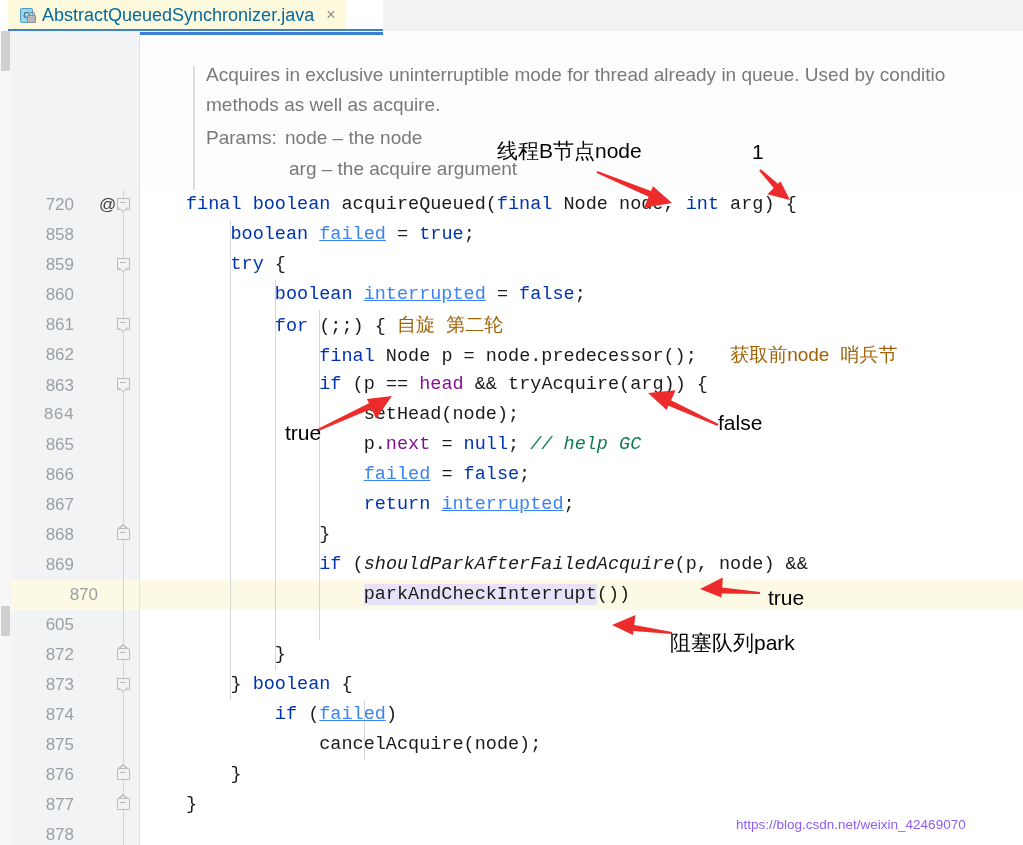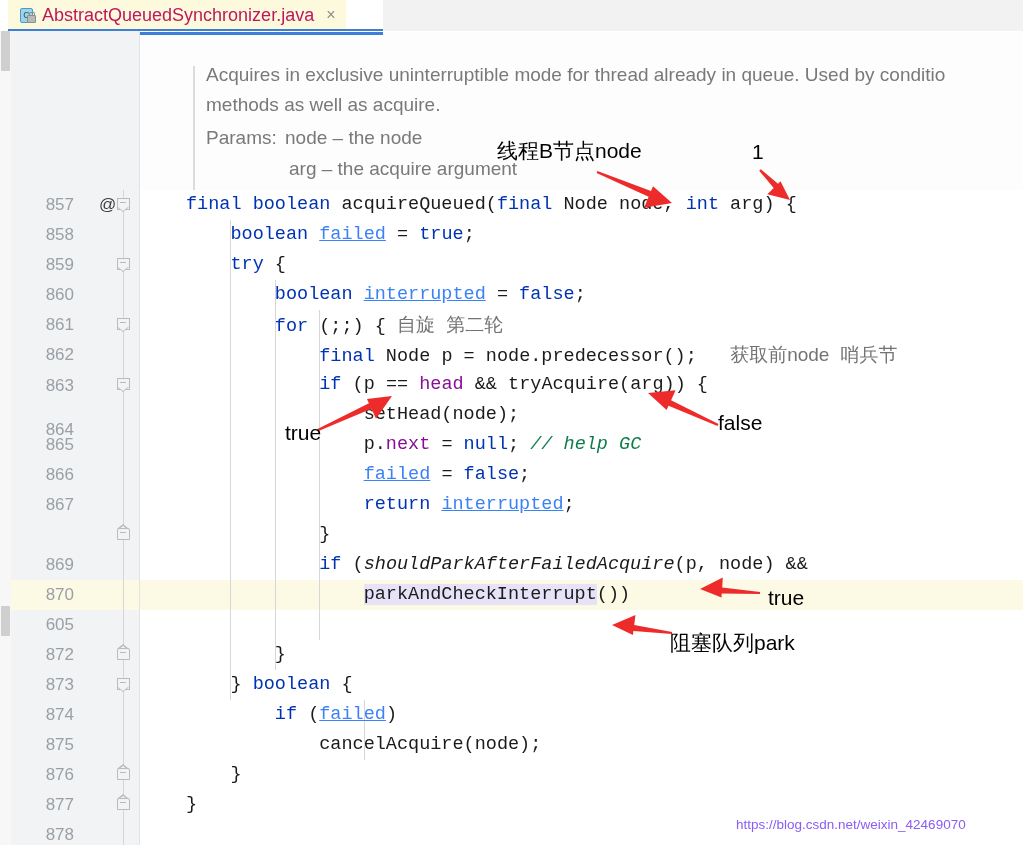--- a/index.html
+++ b/index.html
@@ -42,21 +42,21 @@
   }
   .tab-icon .lockbody{
     position:absolute;left:9px;top:8px;width:7px;height:6px;
     background:#b9b9b9;border:1px solid #8d8d8d;border-radius:1px;
   }
   .tab-icon .lockshackle{
     position:absolute;left:11px;top:5px;width:4px;height:4px;
     border:1px solid #8d8d8d;border-bottom:none;border-radius:2px 2px 0 0;
   }
   #tab-title{
-    font-size:18px;color:#be185d;white-space:nowrap;
+    font-size:18px;color:#0369a1;white-space:nowrap;
     font-family:"Liberation Sans", sans-serif;
   }
   #tab-close{
     margin-left:12px;color:#8d8d8d;font-size:16px;line-height:16px;
     cursor:pointer;
   }
 
   
   #marker-strip{
     position:absolute;left:0;top:31px;width:11px;height:814px;
@@ -139,21 +139,21 @@
   .codeline{
     position:absolute;left:0;height:30px;line-height:30px;
     font-family:"Liberation Mono", monospace;
     font-size:18.5px;white-space:pre;color:#1b1b1b;
   }
   .kw{color:#0033b3;}
   .fldn{color:#3b82f6;text-decoration:underline;}
   .sta{color:#871094;}
   .ital{font-style:italic;}
   .cmt{color:#0e7d4b;font-style:italic;}
-  .cn{font-family:"Liberation Sans", sans-serif;color:#737373;font-size:19px;}
+  .cn{font-family:"Liberation Sans", sans-serif;color:#a16207;font-size:19px;}
   .sel{background:#e6e2f7;}
 
   
   .iguide{position:absolute;width:1px;background:#d7d7d7;}
 
   
   #javadoc{
     position:absolute;left:140px;top:32px;right:0;height:158px;
     background:#fdfdfd;
     overflow:hidden;
@@ -203,57 +203,60 @@
   <div id="tab-underline"></div>
 </div>
 
 <div id="marker-strip">
   <div id="ms-scroll"></div>
   <div id="ms-scroll2"></div>
 </div>
 
 <div id="gutter">
     <div class="gutter-row" style="top: 159px;">
-      <span class="lineno">857</span>
+      <span class="lineno">720</span>
       <span class="at-sign">@</span>
     </div>
     <div class="gutter-row" style="top: 189px;">
       <span class="lineno">858</span>
     </div>
     <div class="gutter-row" style="top: 219px;">
       <span class="lineno">859</span>
     </div>
     <div class="gutter-row" style="top: 249px;">
       <span class="lineno">860</span>
     </div>
     <div class="gutter-row" style="top: 279px;">
       <span class="lineno">861</span>
     </div>
     <div class="gutter-row" style="top: 309px;">
       <span class="lineno">862</span>
     </div>
     <div class="gutter-row" style="top: 340px;">
       <span class="lineno">863</span>
     </div>
-    <div class="gutter-row" style="top: 384px;">
+    <div class="gutter-row" style="top: 369px; font-family: Liberation Mono, monospace;">
       <span class="lineno">864</span>
     </div>
     <div class="gutter-row" style="top: 399px;">
       <span class="lineno">865</span>
     </div>
     <div class="gutter-row" style="top: 429px;">
       <span class="lineno">866</span>
     </div>
     <div class="gutter-row" style="top: 459px;">
       <span class="lineno">867</span>
     </div>
+    <div class="gutter-row" style="top: 489px;">
+      <span class="lineno">868</span>
+    </div>
     <div class="gutter-row" style="top: 519px;">
       <span class="lineno">869</span>
     </div>
-    <div class="gutter-row hl" style="top: 549px;">
+    <div class="gutter-row hl" style="top: 549px; padding-left: 24px;">
       <span class="lineno">870</span>
     </div>
     <div class="gutter-row" style="top: 579px;">
       <span class="lineno">605</span>
     </div>
     <div class="gutter-row" style="top: 609px;">
       <span class="lineno">872</span>
     </div>
     <div class="gutter-row" style="top: 639px;">
       <span class="lineno">873</span>

